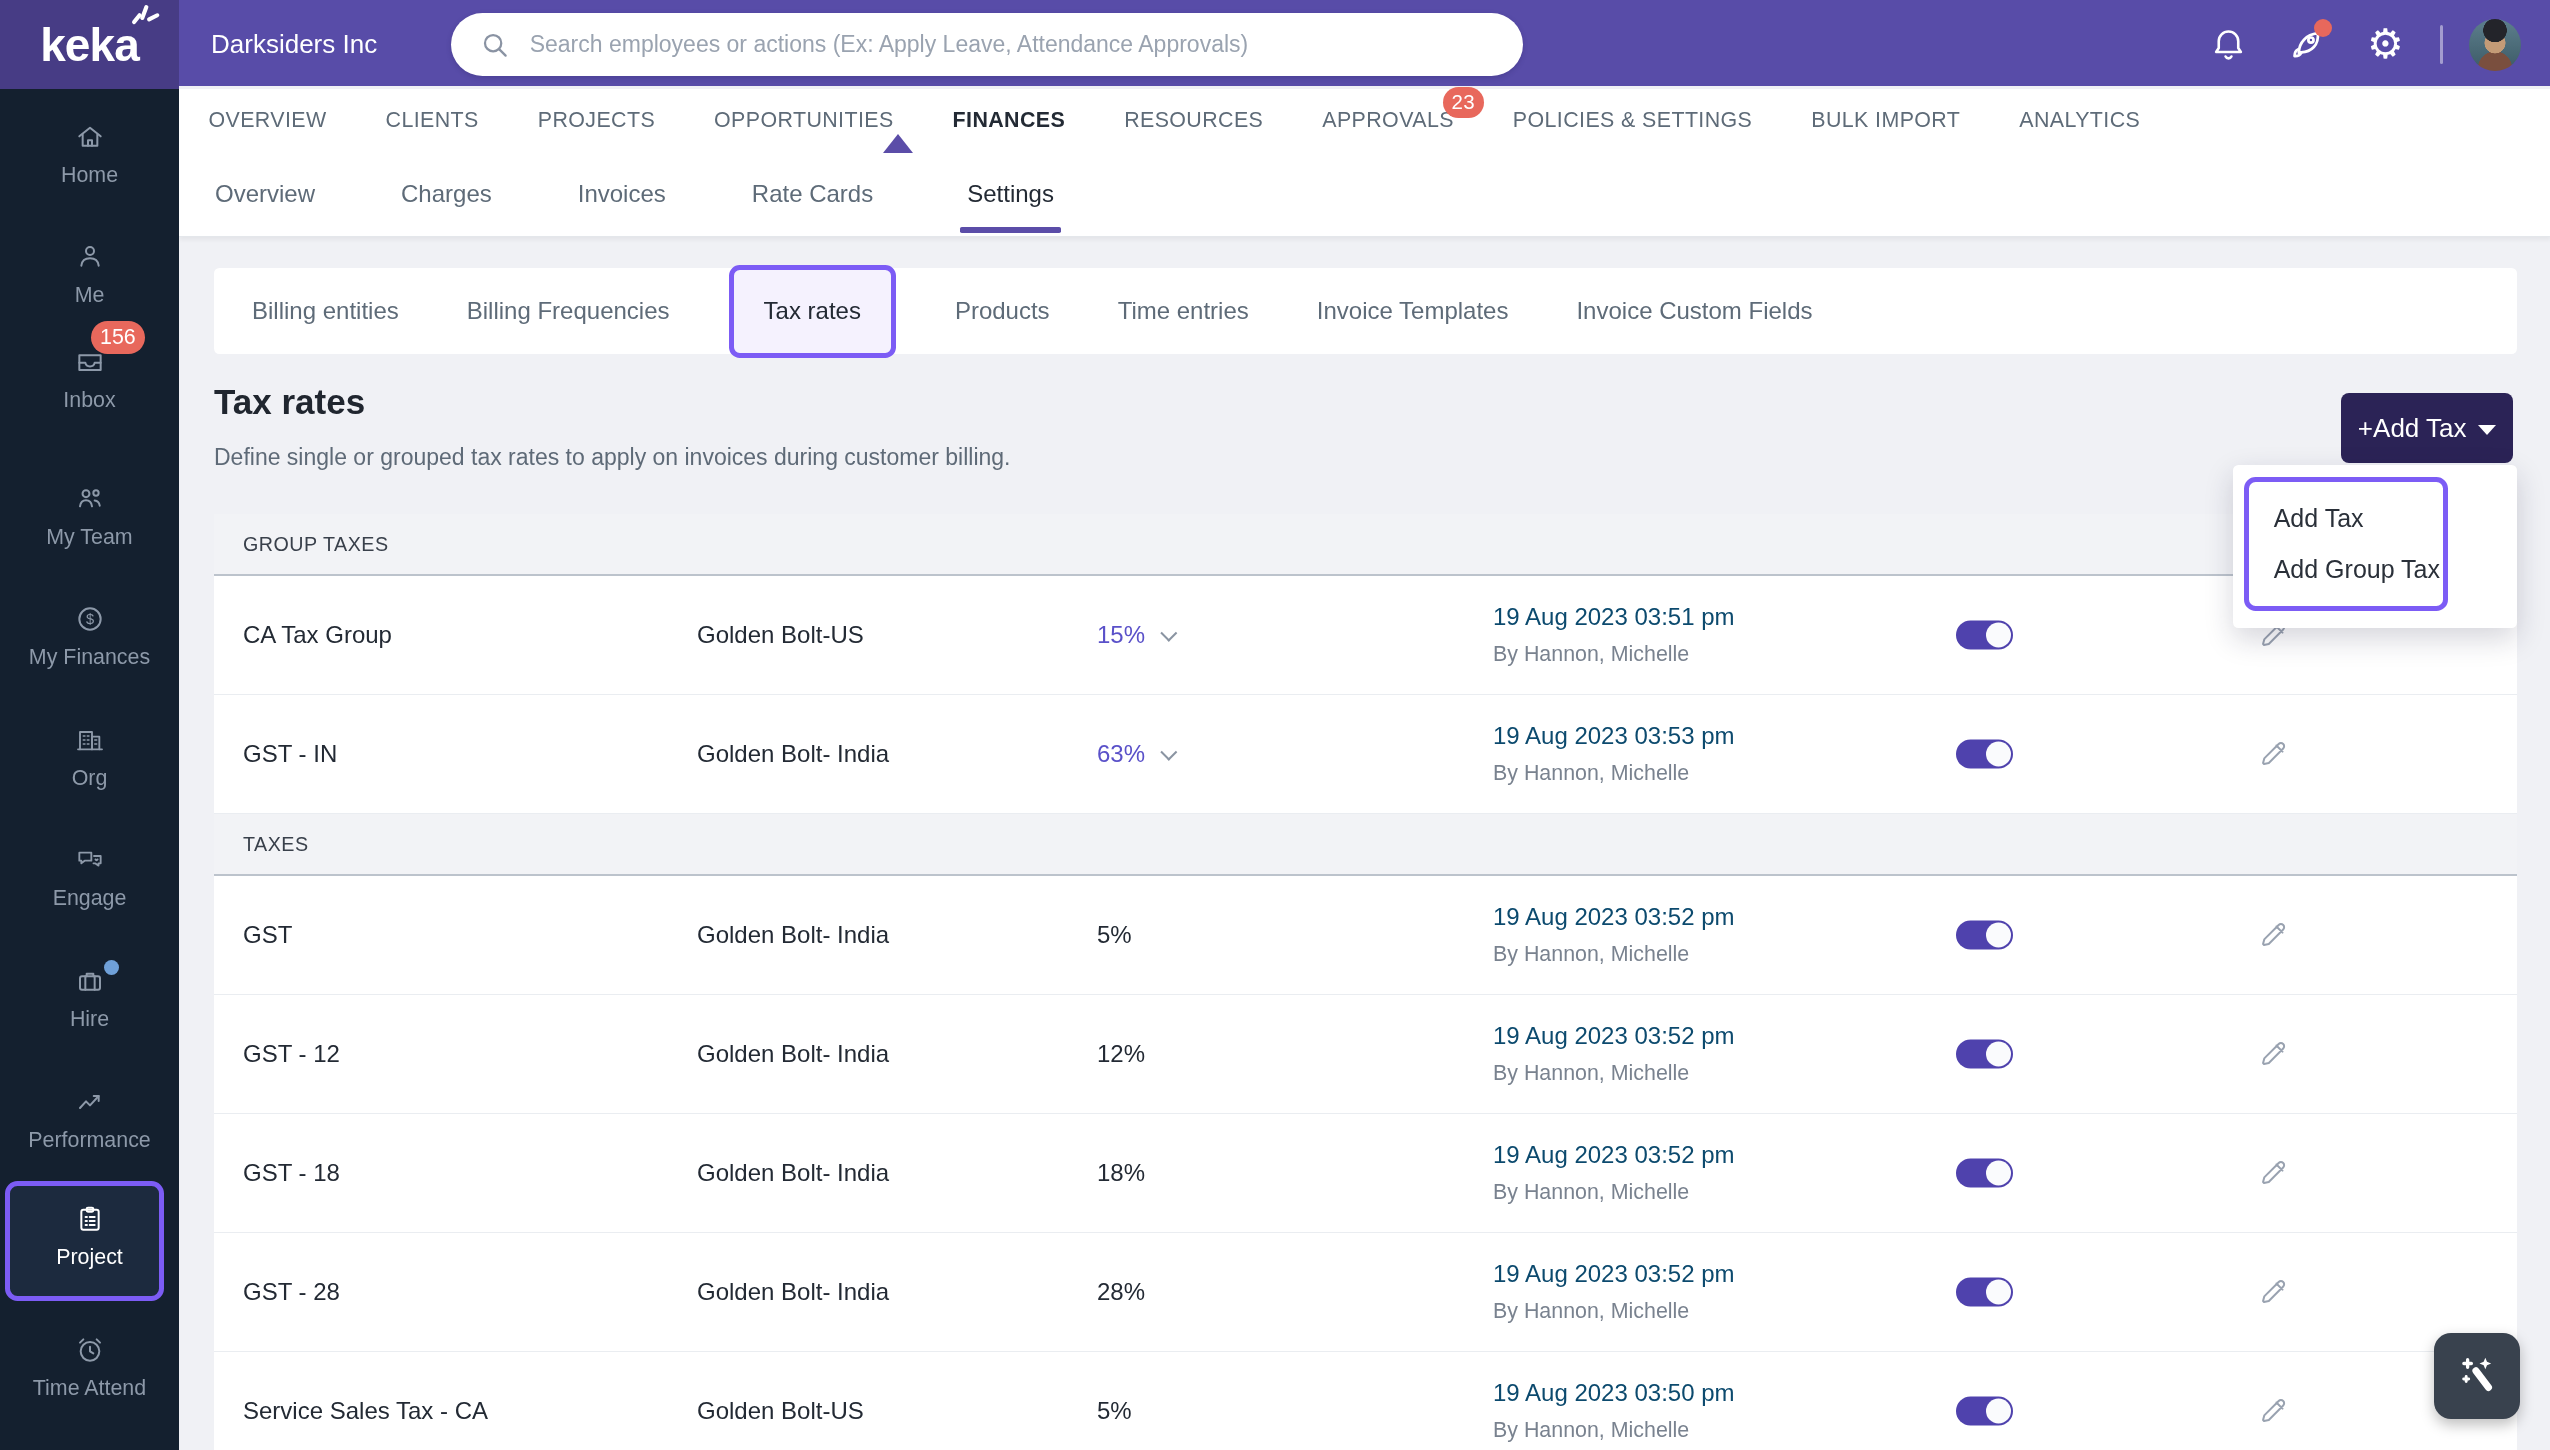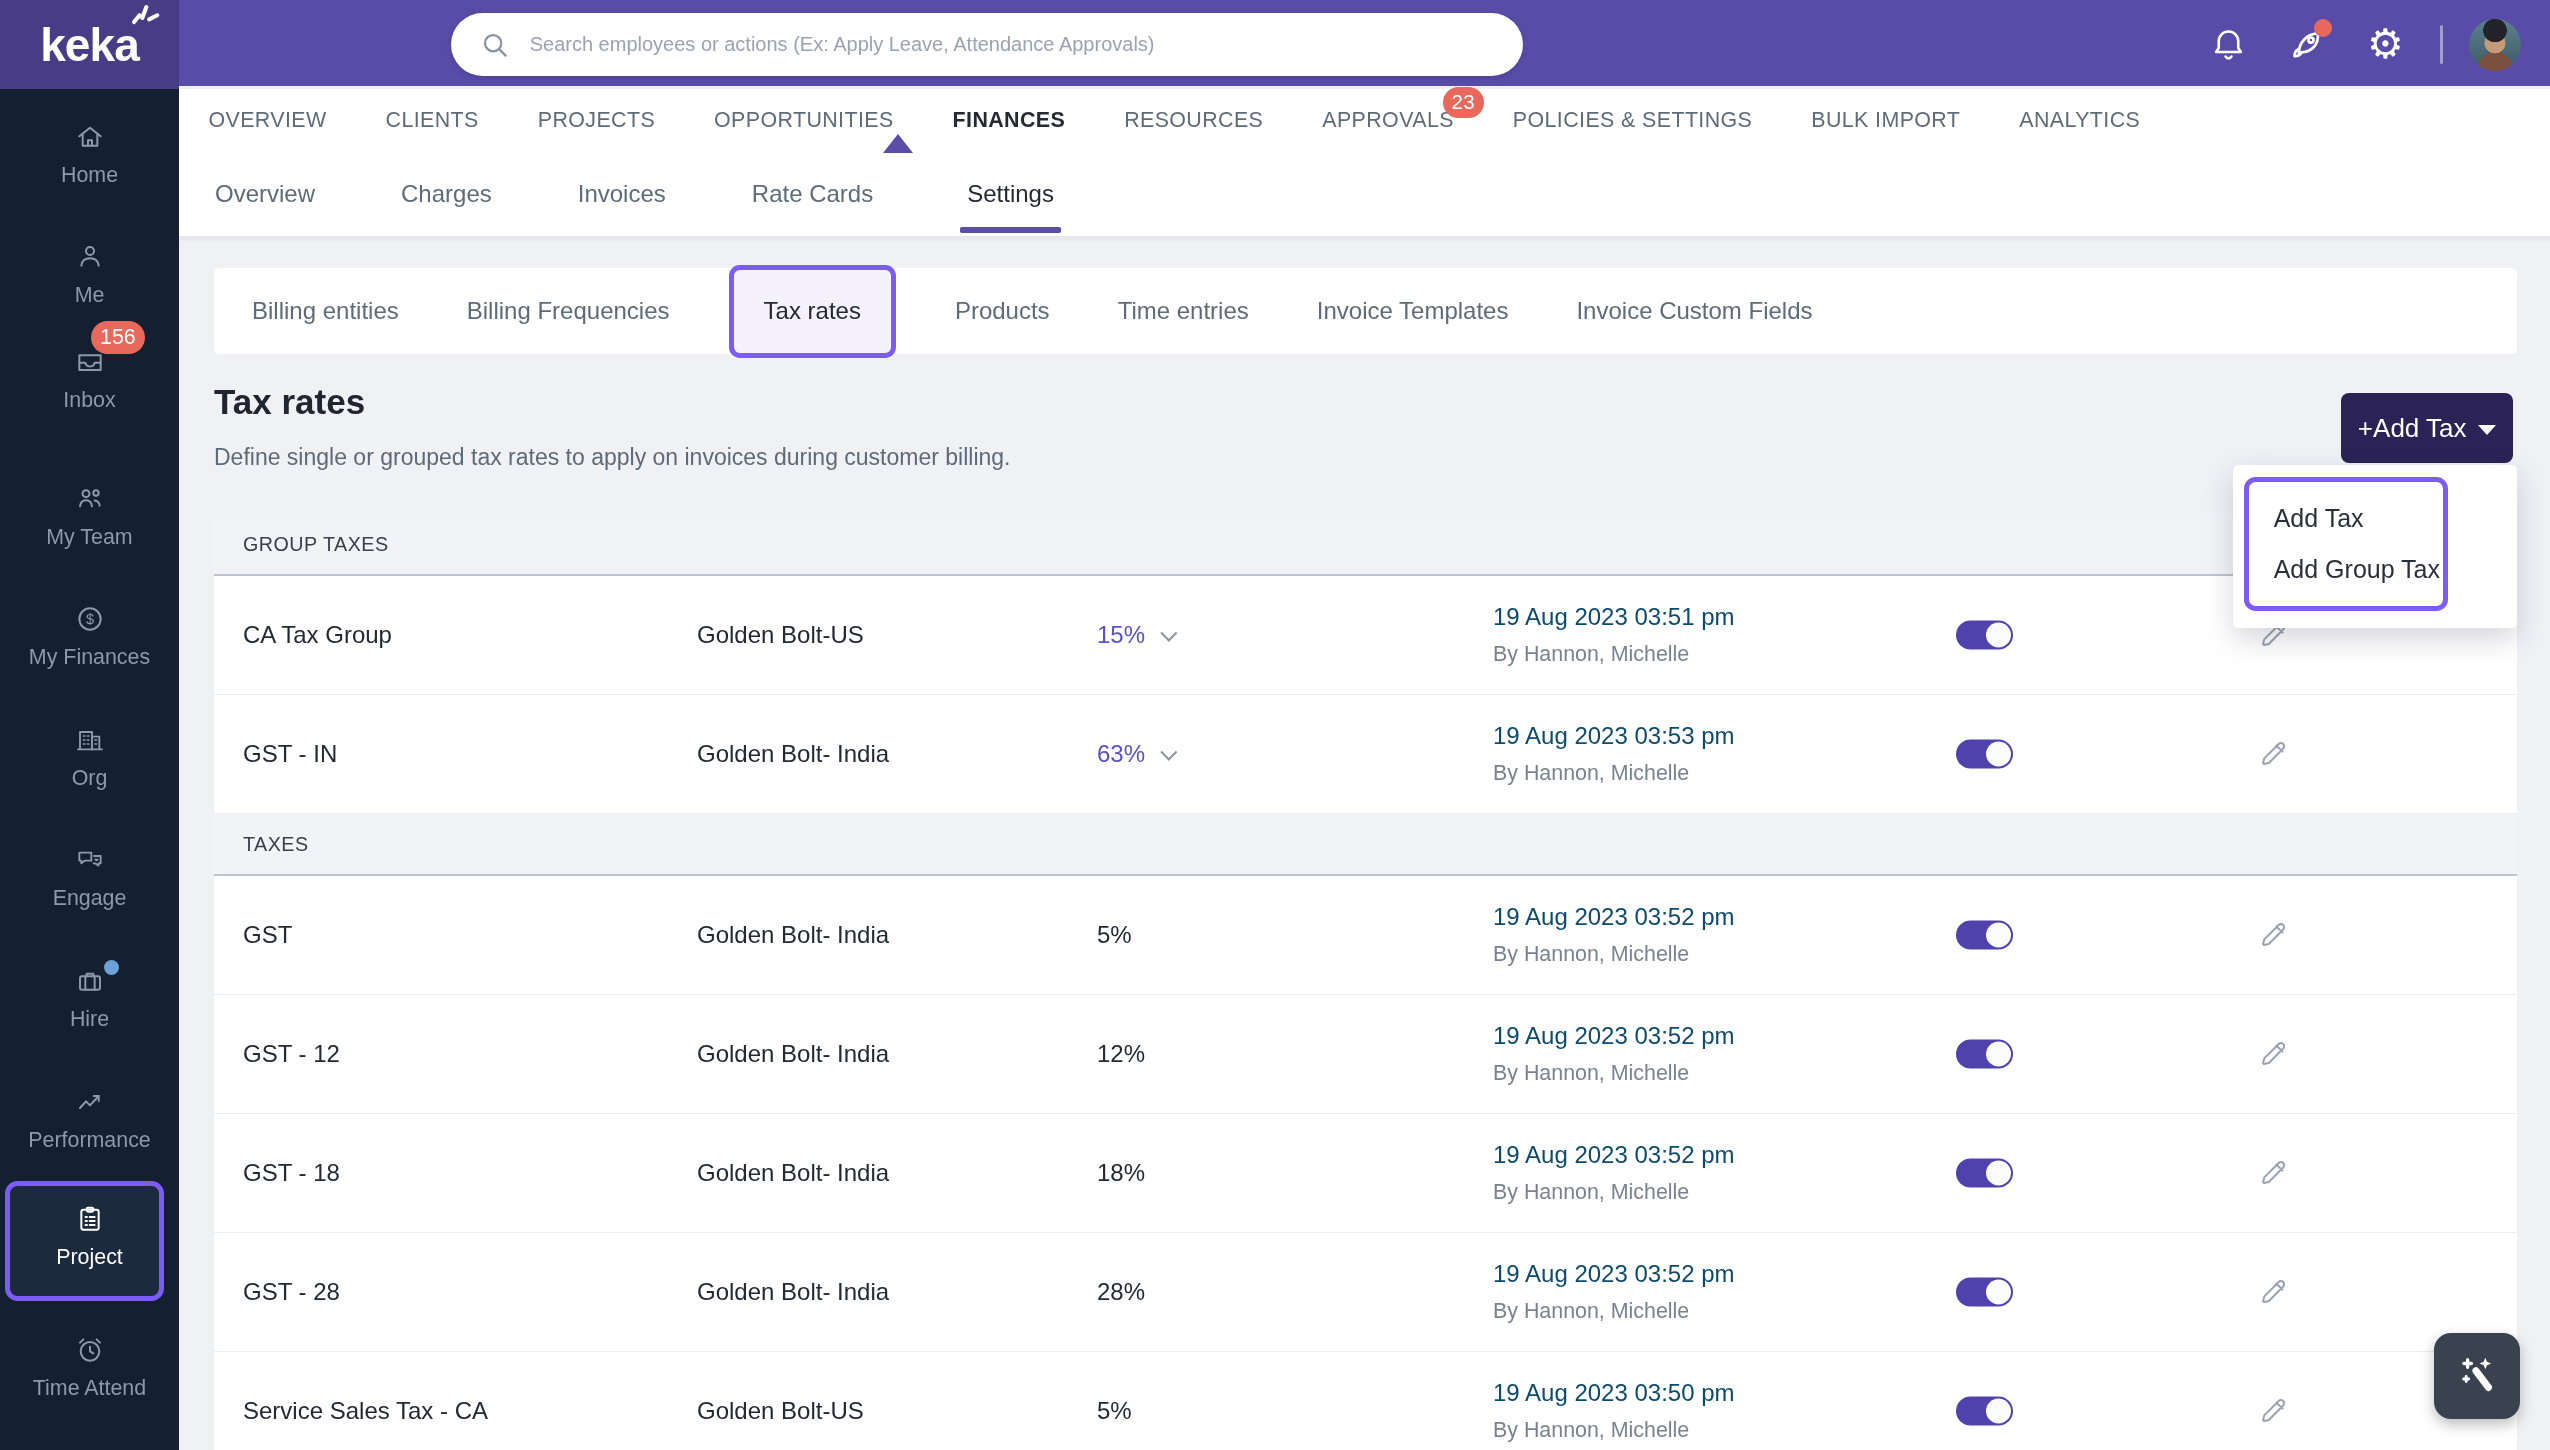--- a/index.html
+++ b/index.html
@@ -10,21 +10,21 @@
   .topbar { position:absolute; left:0; top:0; width:2550px; height:86px; background:#584CA8; z-index:50; }
   .logo-box { position:absolute; left:0; top:0; width:179px; height:89px; background:#473C85;
     display:flex; align-items:center; justify-content:center; }
   .logo-text { color:#fff; font-size:46px; font-weight:800; letter-spacing:-0.9px; position:relative; }
   .logo-spark { position:absolute; right:-23px; top:-14.3px; }
   .company { position:absolute; left:211px; top:0; height:89px; display:flex; align-items:center;
     color:#fff; font-size:26px; }
   .search { position:absolute; left:451px; top:13.4px; width:1072px; height:63px; background:#fff;
     border-radius:32px; display:flex; align-items:center; padding-left:29px;
     box-shadow:0 1.8px 5.4px rgba(40,30,90,.25); }
-  .search input { border:none; outline:none; font-size:20px; color:#1d4ed8; width:938px; margin-left:19.7px;
+  .search input { border:none; outline:none; font-size:23px; color:#1d4ed8; width:938px; margin-left:19.7px;
     font-family:"Liberation Sans", sans-serif; background:transparent; }
   .search input::placeholder { color:#9AA3B0; }
   .tb-icon { position:absolute; top:23px; width:43px; height:43px; display:flex; align-items:center; justify-content:center; }
   .tb-divider { position:absolute; left:2440px; top:25px; width:2.7px; height:39px; background:rgba(255,255,255,.45); border-radius:1.8px; }
   .avatar { position:absolute; left:2469px; top:19px; width:52px; height:52px; border-radius:50%;
     background:
       radial-gradient(circle at 50% 22%, #23242a 0 24%, rgba(0,0,0,0) 25%),
       radial-gradient(circle at 50% 46%, #c49b77 0 27%, rgba(0,0,0,0) 28%),
       radial-gradient(circle at 50% 95%, #7a4f3e 0 30%, rgba(0,0,0,0) 31%),
       linear-gradient(#5d7f8d, #3c5a66); }
@@ -125,20 +125,21 @@
       <span>keka</span>
       <svg class="logo-spark" width="34" height="30" viewBox="0 0 24 22">
         <g stroke="#fff" stroke-width="3" stroke-linecap="round" fill="none">
           <path d="M4 14 L8 9"></path>
             <path d="M10 11 L13 3"></path>
             <path d="M15 12 L21 9"></path>
         </g>
       </svg>
     </div>
   </div>
+  <div class="company">Darksiders Inc</div>
   <div class="search">
     <svg width="30" height="30" viewBox="0 0 24 24">
       <circle cx="10.5" cy="10.5" r="6.5" fill="none" stroke="#8A93A3" stroke-width="1.8"></circle>
       <path d="M15.5 15.5 L20.5 20.5" stroke="#8A93A3" stroke-width="1.8" stroke-linecap="round"></path>
     </svg>
     <input placeholder="Search employees or actions (Ex: Apply Leave, Attendance Approvals)" style="">
   </div>
   <div class="tb-icon" style="left:2207px;">
     <svg width="39" height="39" viewBox="0 0 24 24" fill="none" stroke="#fff" stroke-width="1.6" stroke-linecap="round" stroke-linejoin="round">
       <path d="M12 4a6 6 0 0 0-6 6v4.2L4.4 16.6h15.2L18 14.2V10a6 6 0 0 0-6-6z"></path>

